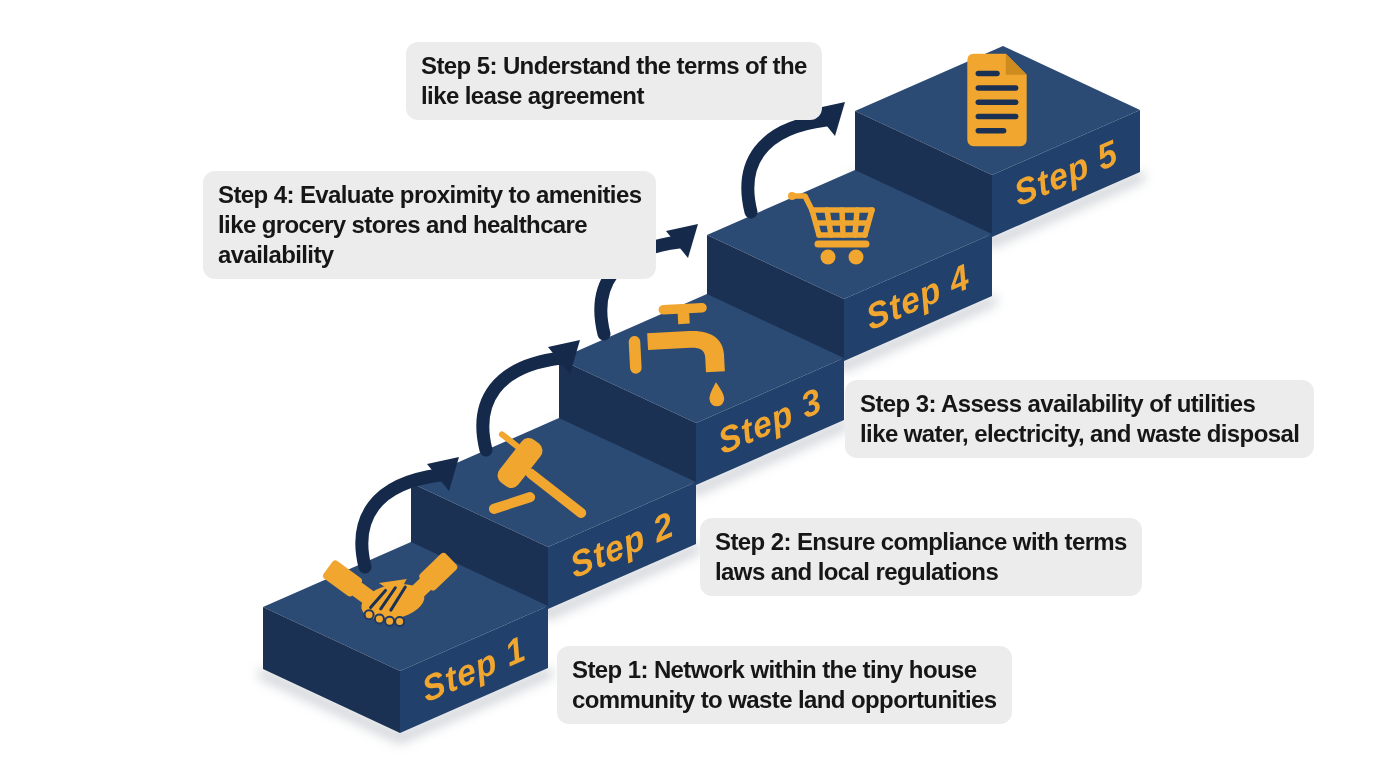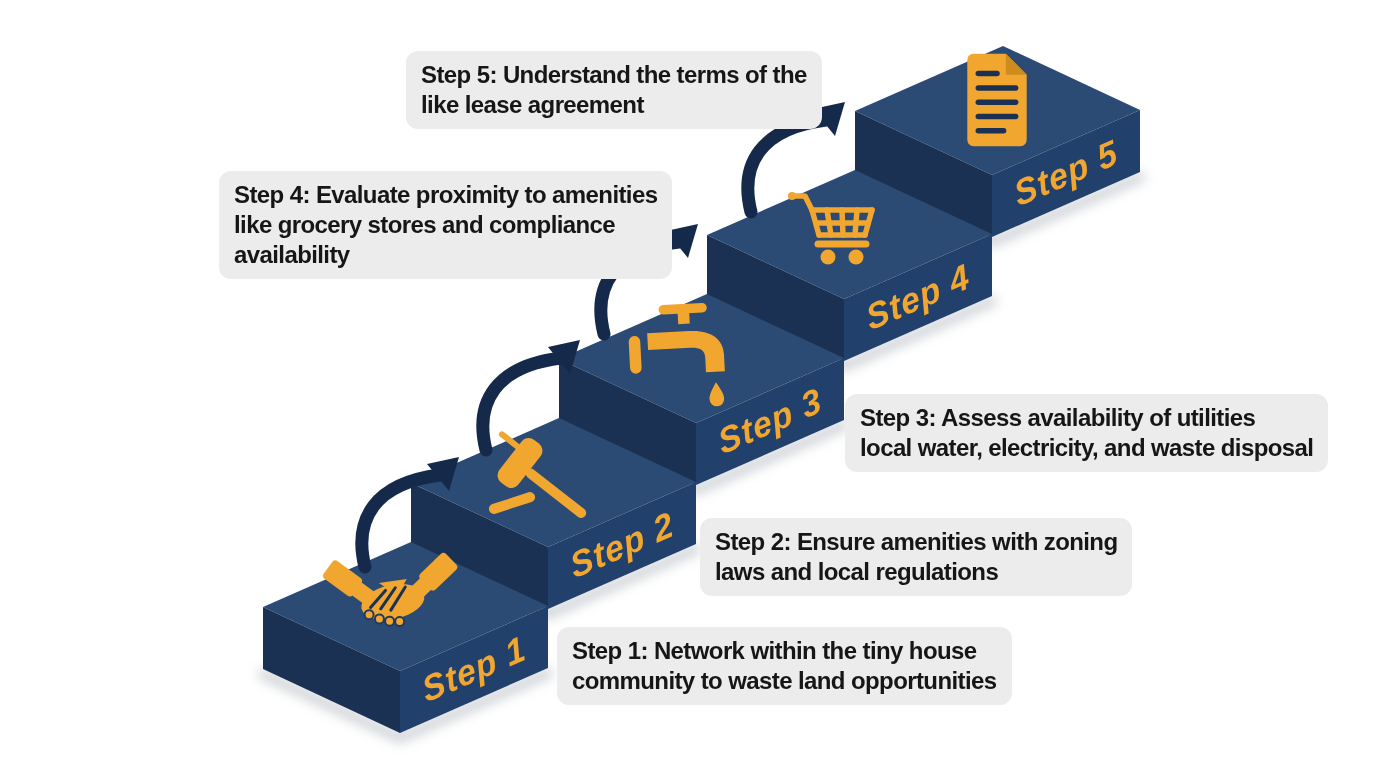--- a/index.html
+++ b/index.html
@@ -146,39 +146,39 @@
     </g>
 
     <g>
       <use href="#arrow-proto" transform="translate(355,455)"></use>
       <use href="#arrow-proto" transform="translate(476,338)"></use>
       <use href="#arrow-proto" transform="translate(594,222)"></use>
       <use href="#arrow-proto" transform="translate(741,100)"></use>
     </g>
   </svg>
 
-  <div class="callout" style="left:406px;top:51px;">
+  <div class="callout" style="left:406px;top:42px;">
     <div>Step 5: Understand the terms of the</div>
     <div>like lease agreement</div>
   </div>
 
-  <div class="callout" style="left:203px;top:171px;margin-left:16px;">
+  <div class="callout" style="left:203px;top:171px;">
     <div>Step 4: Evaluate proximity to amenities</div>
-    <div>like grocery stores and compliance</div>
+    <div>like grocery stores and healthcare</div>
     <div>availability</div>
   </div>
 
-  <div class="callout" style="left:845px;top:394px;">
+  <div class="callout" style="left:845px;top:380px;">
     <div>Step 3: Assess availability of utilities</div>
-    <div>local water, electricity, and waste disposal</div>
+    <div>like water, electricity, and waste disposal</div>
   </div>
 
   <div class="callout" style="left:700px;top:518px;">
-    <div>Step 2: Ensure amenities with zoning</div>
+    <div>Step 2: Ensure compliance with terms</div>
     <div>laws and local regulations</div>
   </div>
 
-  <div class="callout" style="left:557px;top:627px;">
+  <div class="callout" style="left:557px;top:646px;">
     <div>Step 1: Network within the tiny house</div>
     <div>community to waste land opportunities</div>
   </div>
 
 </div>
 
 </body></html>

